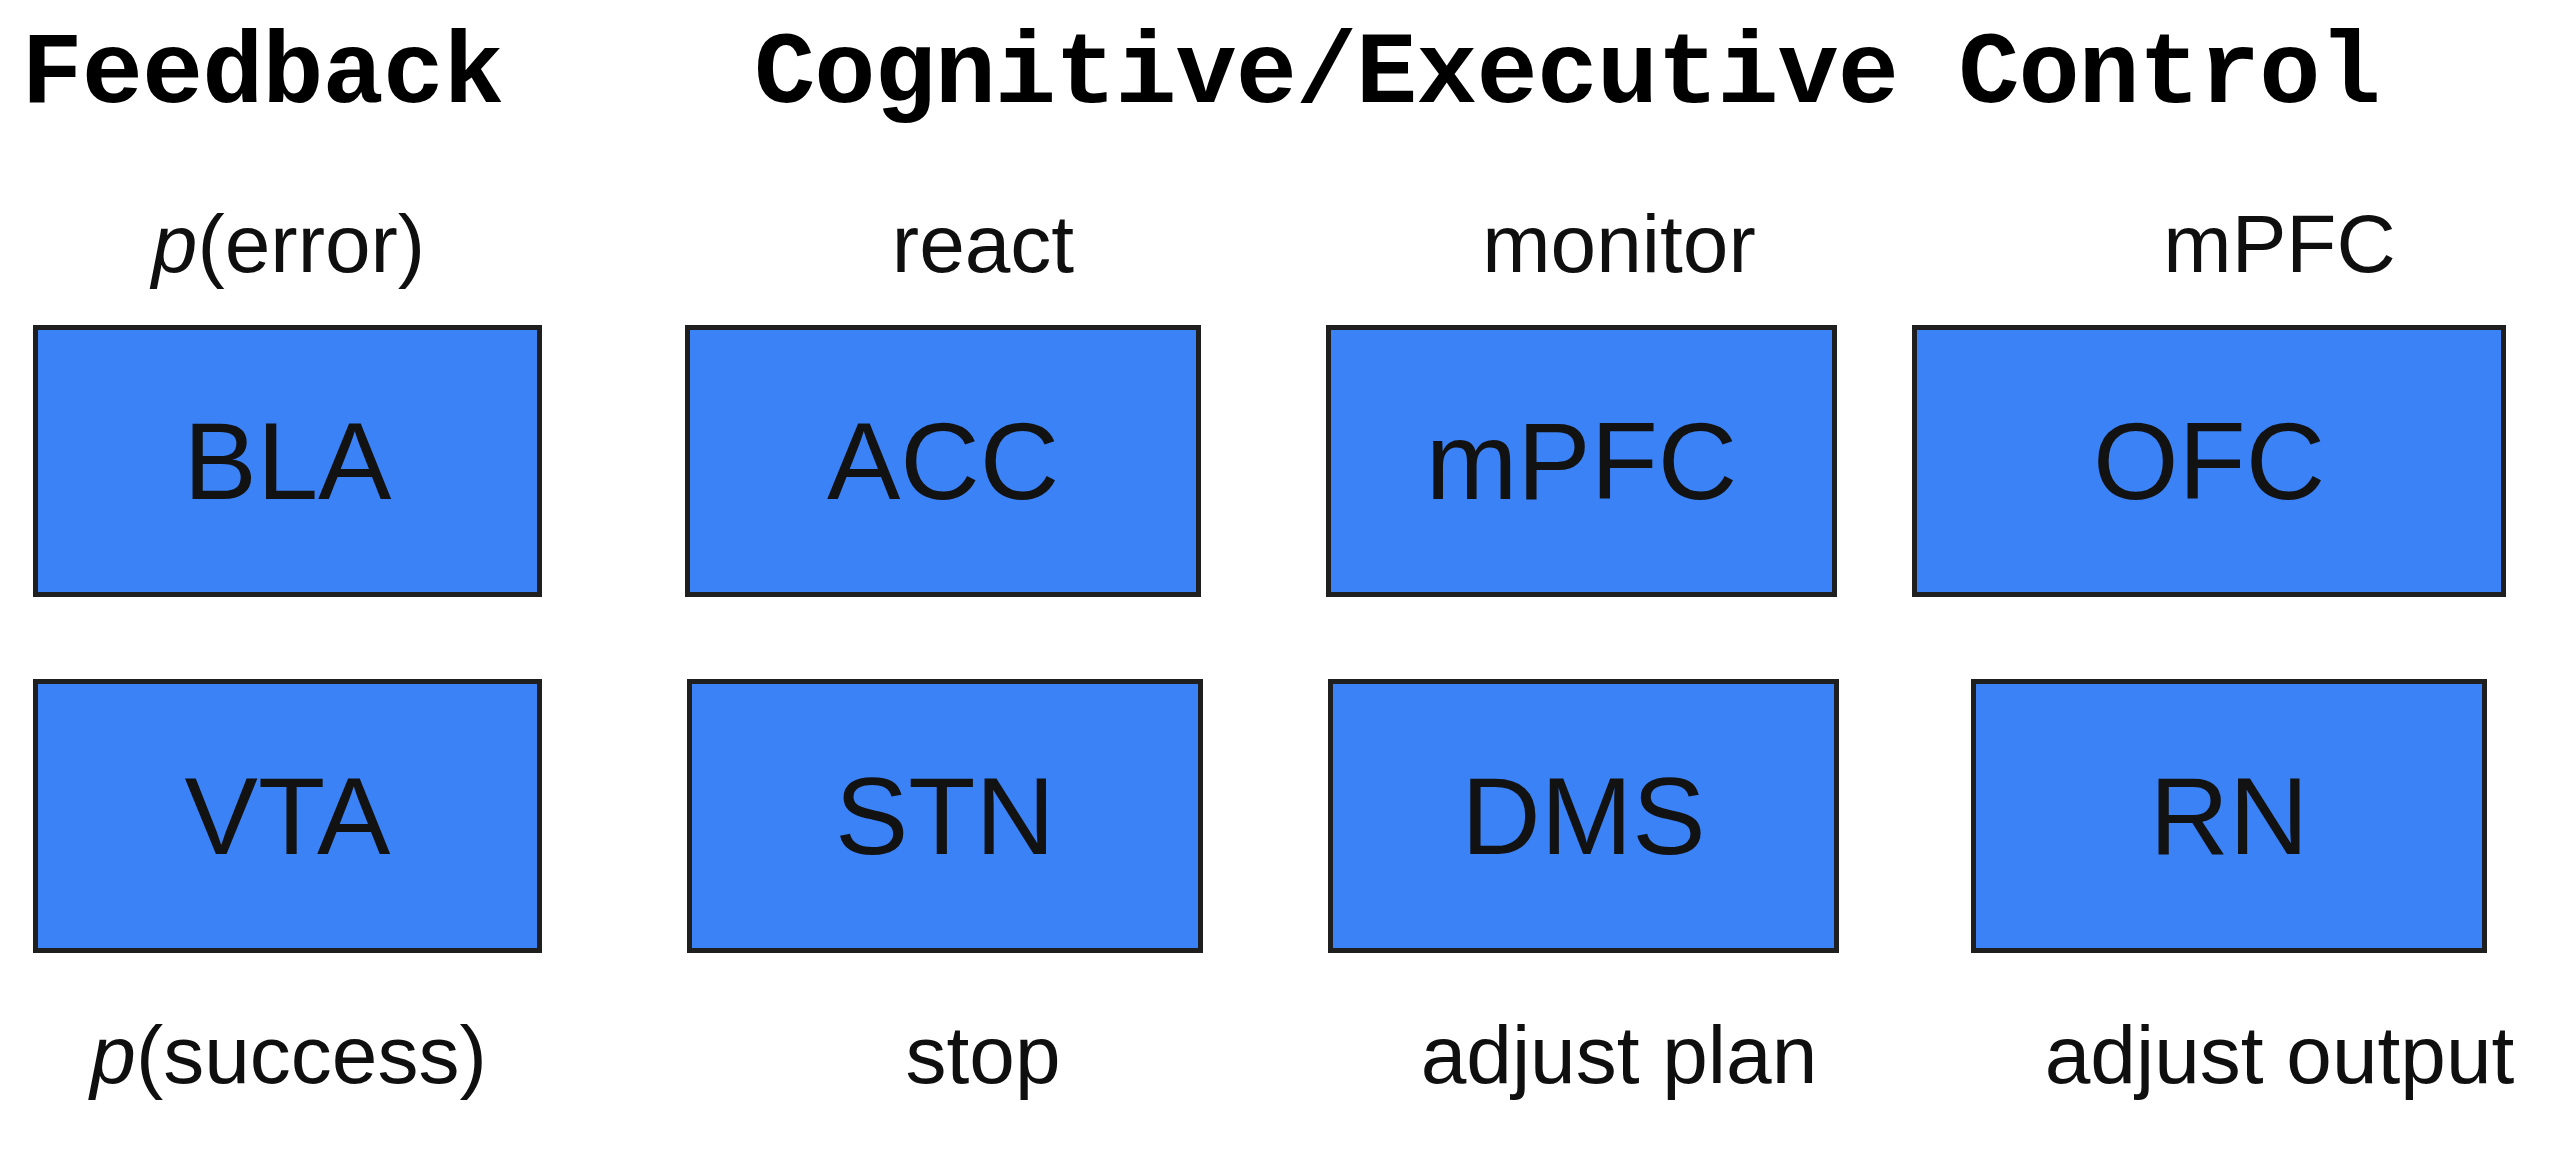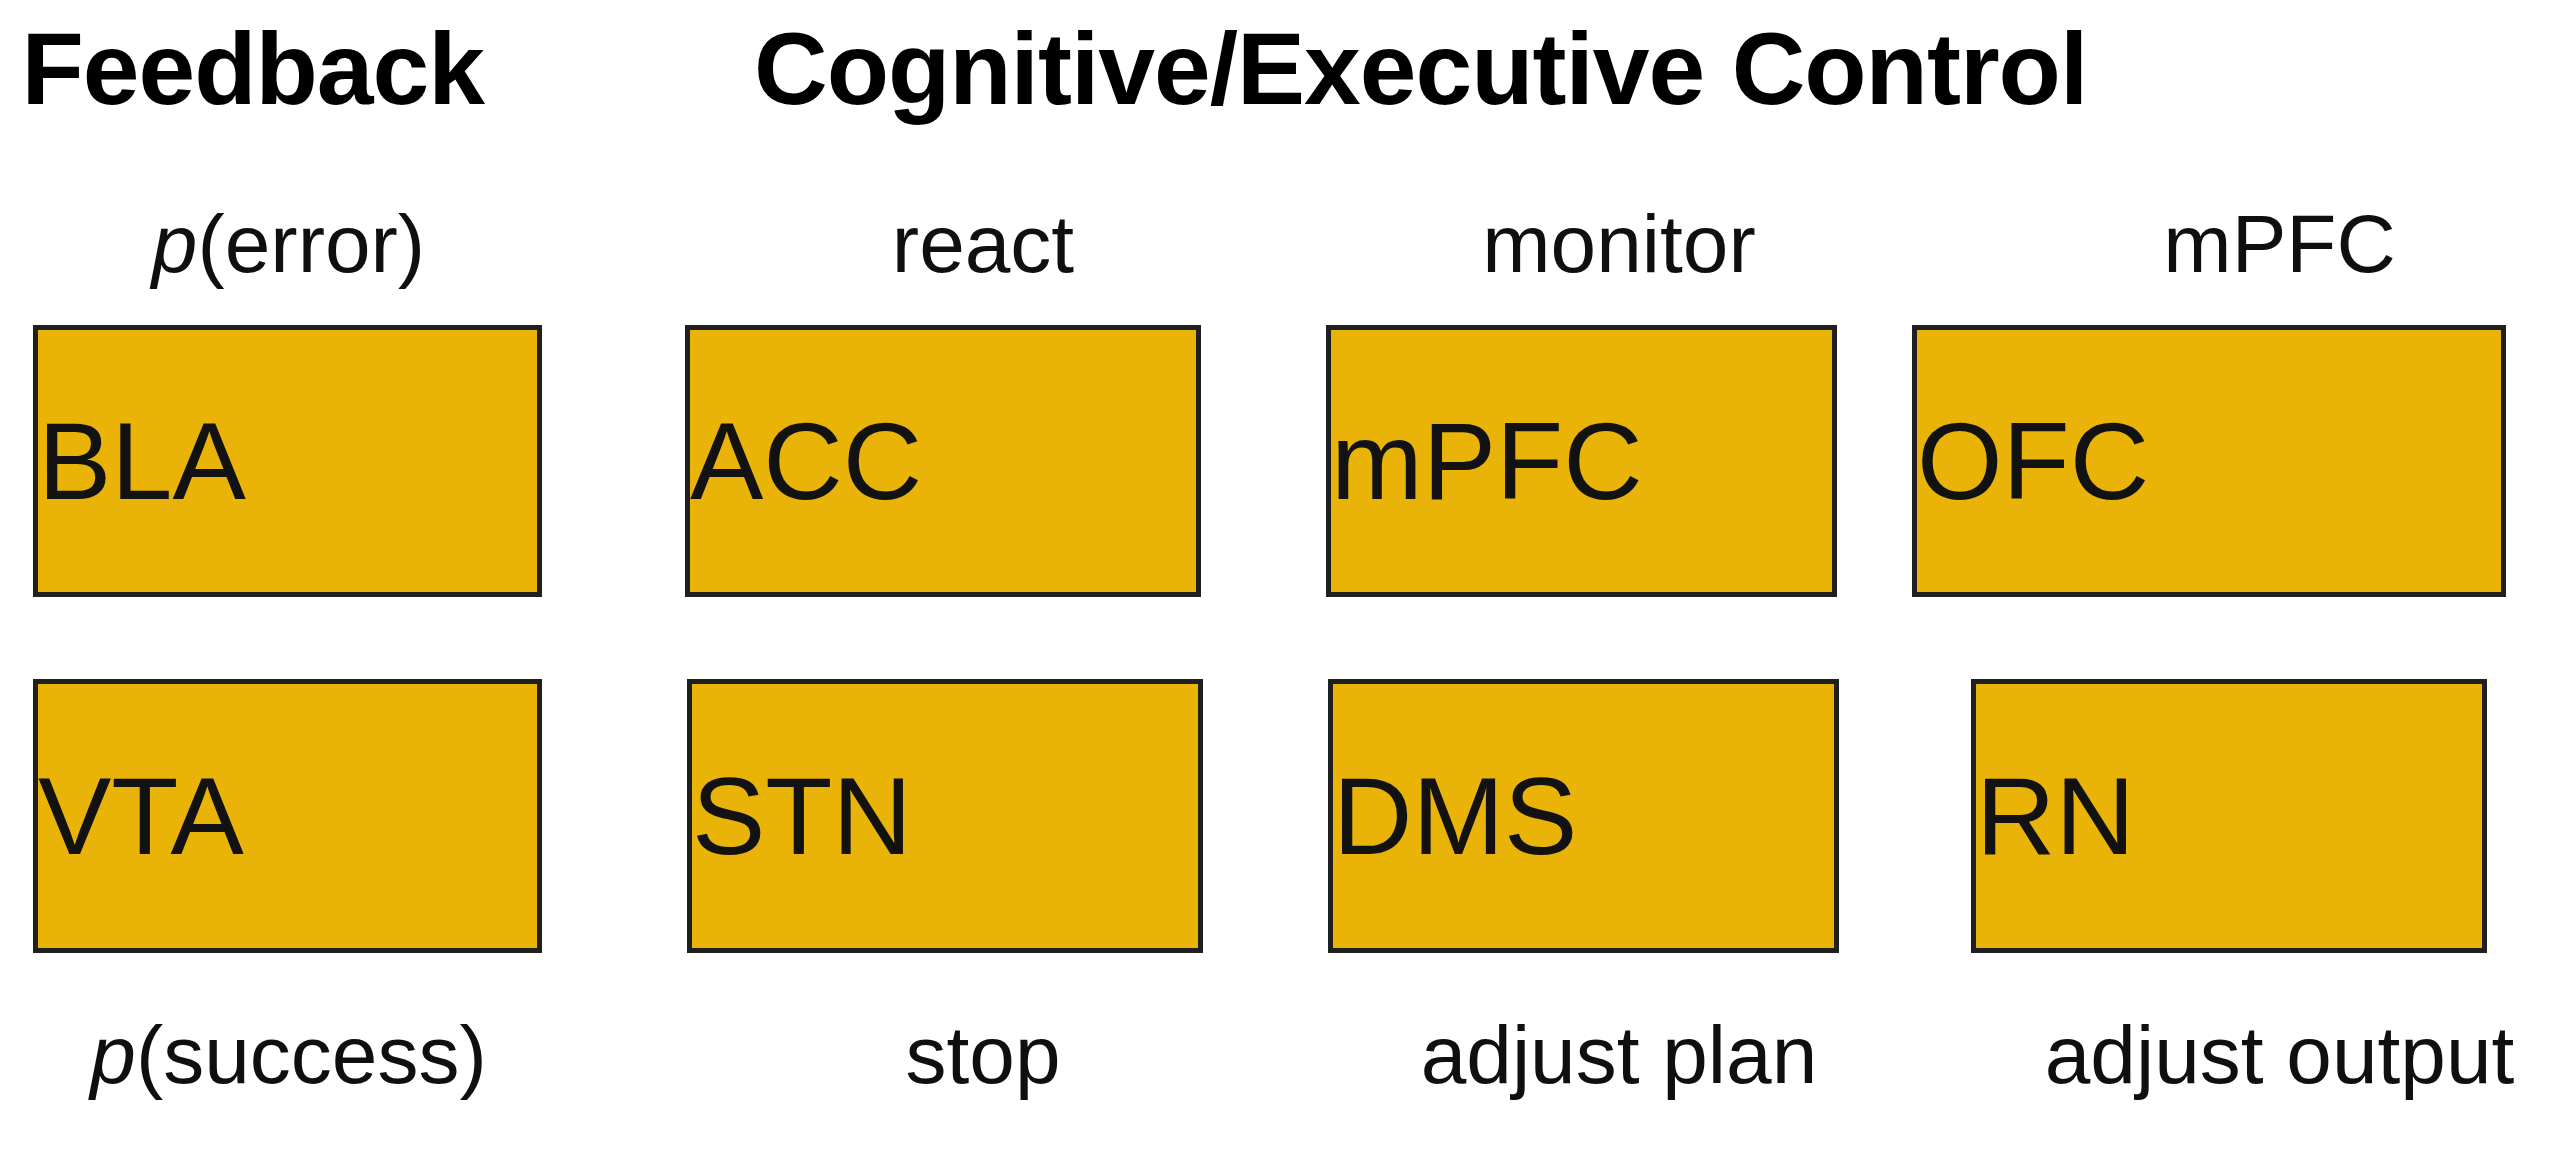--- a/index.html
+++ b/index.html
@@ -18,24 +18,25 @@
   .canvas {
     position: relative;
     width: 2576px;
     height: 1159px;
     background: #ffffff;
   }
 
   
   .group-headers {
     position: absolute;
-    top: 11px;
+    top: 17px;
     left: 0;
     width: 2244px;
     height: 117px;
+    font-family: Liberation Mono, monospace;
   }
   .group-title {
     position: absolute;
     font-weight: bold;
     font-size: 102px;
     line-height: 117px;
     letter-spacing: -1px;
     color: #000000;
     white-space: nowrap;
   }
@@ -92,23 +93,24 @@
     position: absolute;
     left: 0;
     top: 0;
     width: 2576px;
     height: 1159px;
   }
   .node-box {
     position: absolute;
     box-sizing: border-box;
     border: 5.9px solid #1f1f1f;
-    background: #eab308;
+    background: #3b82f6;
     display: flex;
     align-items: center;
+    justify-content: center;
   }
   .node-label {
     font-size: 110px;
     line-height: 110px;
     color: #121212;
     white-space: nowrap;
     letter-spacing: 0px;
   }
 
   

